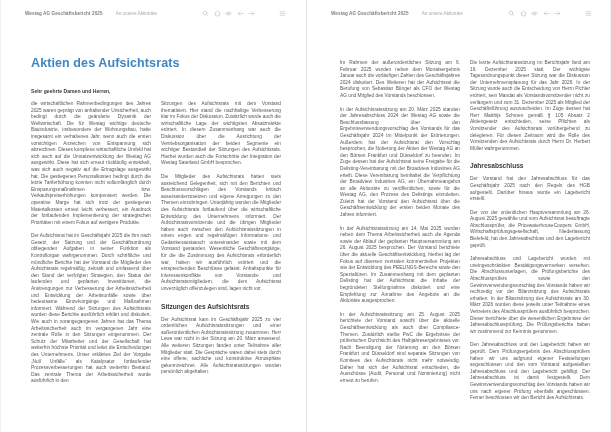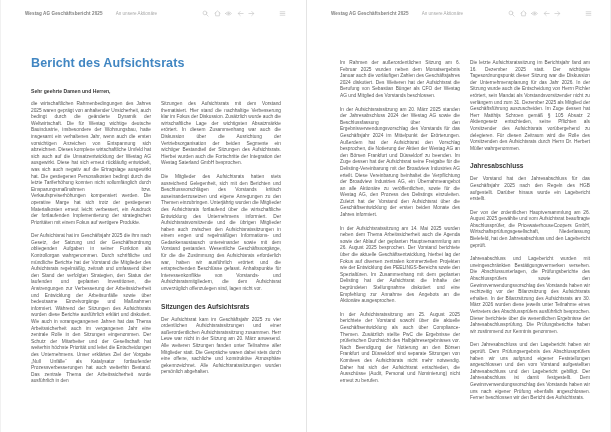--- a/index.html
+++ b/index.html
@@ -82,21 +82,21 @@
       </span>
       <span class="hicon separated">
         <svg viewBox="0 0 24 24">
             <line x1="4" y1="6" x2="20" y2="6"></line>
             <line x1="4" y1="12" x2="20" y2="12"></line>
             <line x1="4" y1="18" x2="20" y2="18"></line>
           </svg>
       </span>
     </div>
 
-    <div class="doc-title">Bericht des Aufsichtsrats</div>
+    <div class="doc-title">Aktien des Aufsichtsrats</div>
 
     <div class="cols">
       <div class="col">
         <div class="salutation">Sehr geehrte Damen und Herren,</div>
         <p class="para">die wirtschaftlichen Rahmenbedingungen des Jahres 2025 waren geprägt von anhaltender Unsicherheit, auch bedingt durch die geänderte Dynamik der Weltwirtschaft. Die für Westag wichtige deutsche Bauindustrie, insbesondere der Wohnungsbau, hatte insgesamt ein verhaltenes Jahr, wenn auch die ersten vorsichtigen Anzeichen von Entspannung sich abzeichnen. Dieses komplexe wirtschaftliche Umfeld hat sich auch auf die Umsatzentwicklung der Westag AG ausgewirkt. Diese hat sich erneut rückläufig entwickelt, was sich auch negativ auf die Ertragslage ausgewirkt hat. Die gestiegenen Personalkosten bedingt durch die letzte Tariferhöhung konnten nicht vollumfänglich durch Einsparungsmaßnahmen bzw. Verkaufspreiserhöhungen kompensiert werden. Die operative Marge hat sich trotz der gestiegenen Materialkosten erneut leicht verbessert, ein Ausdruck der fortlaufenden Implementierung der strategischen Prioritäten mit einem Fokus auf wertigere Produkte.</p>
         <p class="para">Der Aufsichtsrat hat im Geschäftsjahr 2025 die ihm nach Gesetz, der Satzung und der Geschäftsordnung obliegenden Aufgaben in seiner Funktion als Kontrollorgan wahrgenommen. Durch schriftliche und mündliche Berichte hat der Vorstand die Mitglieder des Aufsichtsrats regelmäßig, zeitnah und umfassend über den Stand der verfolgten Strategien, den Status der laufenden und geplanten Investitionen, die Anstrengungen zur Verbesserung der Arbeitssicherheit und Entwicklung der Arbeitsunfälle sowie über bedeutsame Einzelvorgänge und Maßnahmen informiert. Während der Sitzungen des Aufsichtsrats wurden diese Berichte ausführlich erklärt und diskutiert. Wie auch in vorangegangenen Jahren hat das Thema Arbeitssicherheit auch im vergangenen Jahr eine zentrale Rolle in den Sitzungen eingenommen. Der Schutz der Mitarbeiter und der Gesellschaft hat weiterhin höchste Priorität und leitet die Entscheidungen des Unternehmens. Unser erklärtes Ziel der Vorgabe „Null Unfälle“ als Katalysator fortlaufender Prozessverbesserungen hat auch weiterhin Bestand. Das zentrale Thema der Arbeitssicherheit wurde ausführlich in den</p>
       </div>
       <div class="col offset-top">
         <p class="para">Sitzungen des Aufsichtsrats mit dem Vorstand thematisiert. Hier stand die nachhaltige Verbesserung klar im Fokus der Diskussion. Zusätzlich wurde auch die wirtschaftliche Lage der wichtigsten Absatzmärkte erörtert. In diesem Zusammenhang war auch die Diskussion über die Ausrichtung der Vertriebsorganisation der beiden Segmente ein wichtiger Bestandteil der Sitzungen des Aufsichtsrats. Hierbei wurden auch die Fortschritte der Integration der Westag Saterland GmbH besprochen.</p>
         <p class="para">Die Mitglieder des Aufsichtsrats hatten stets ausreichend Gelegenheit, sich mit den Berichten und Beschlussvorschlägen des Vorstands kritisch auseinanderzusetzen und eigene Anregungen zu den Themen einzubringen. Unterjährig wurden die Mitglieder des Aufsichtsrats fortlaufend über die wirtschaftliche Entwicklung des Unternehmens informiert. Der Aufsichtsratsvorsitzende und die übrigen Mitglieder haben auch zwischen den Aufsichtsratssitzungen in einem engen und regelmäßigen Informations- und Gedankenaustausch untereinander sowie mit dem Vorstand gestanden. Wesentliche Geschäftsvorgänge, für die die Zustimmung des Aufsichtsrats erforderlich war, haben wir ausführlich erörtert und die entsprechenden Beschlüsse gefasst. Anhaltspunkte für Interessenkonflikte von Vorstands- und Aufsichtsratsmitgliedern, die dem Aufsichtsrat unverzüglich offenzulegen sind, lagen nicht vor.</p>

